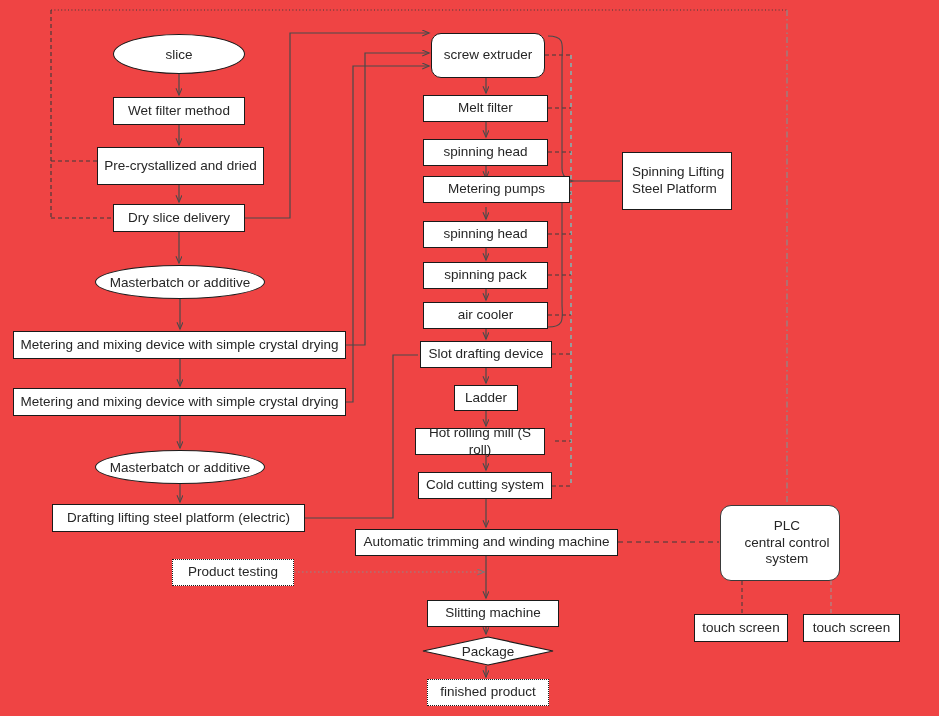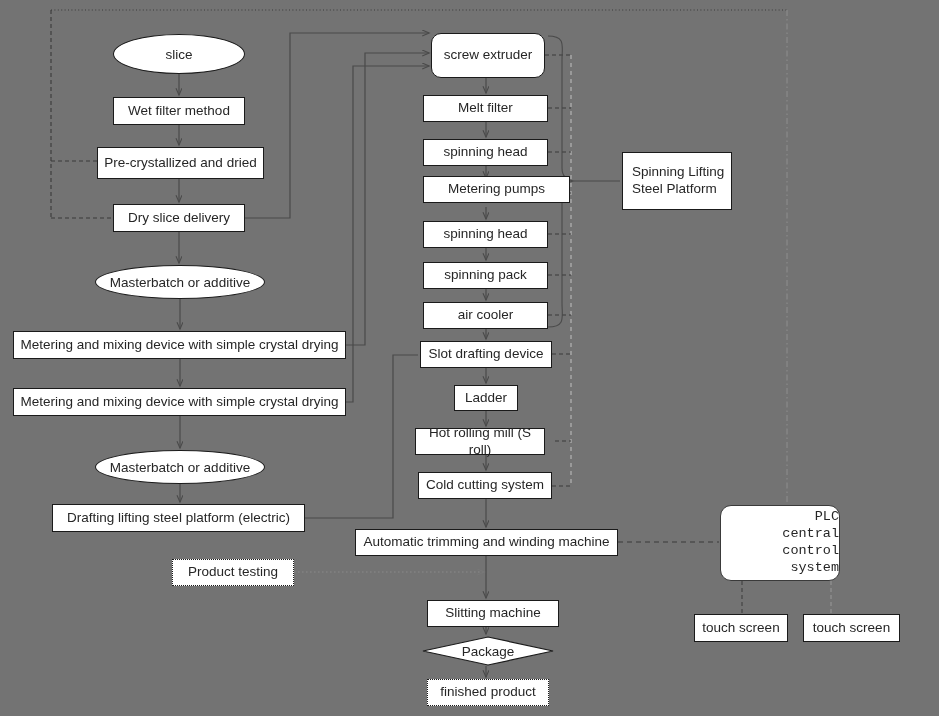--- a/index.html
+++ b/index.html
@@ -1,25 +1,25 @@
 <!DOCTYPE html>
 <html><head>
 <meta charset="utf-8">
 <style>
   html,body{margin:0;padding:0;background:#ffffff;}
   body{font-family:"Liberation Sans","DejaVu Sans",sans-serif;}
-  #stage{position:relative;width:939px;height:716px;overflow:hidden;background:#737373;}
+  #stage{position:relative;width:939px;height:716px;overflow:hidden;background:#ef4444;}
   #edges{position:absolute;left:0;top:0;width:939px;height:716px;}
   .node{position:absolute;box-sizing:border-box;display:flex;align-items:center;
         justify-content:center;text-align:center;color:#262626;font-size:13.5px;
         line-height:1.25;background:#fff;}
   .rect{border:1px solid #1a1a1a;}
   .rect-dotted{border:1px dotted #1a1a1a;}
   .rounded{border:1px solid #3a3a3a;border-radius:11px;justify-content:flex-start;
-           text-align:right;padding-left:14px;font-family:Liberation Mono, monospace;}
+           text-align:center;padding-left:14px;}
   .node span{display:block;width:100%;}
   .ell{position:absolute;box-sizing:border-box;display:flex;align-items:center;
        justify-content:center;text-align:center;color:#262626;font-size:13.5px;
        border:1.4px solid #1a1a1a;border-radius:50%;background:#fff;}
   .lbl-left{text-align:left;}
 </style>
 </head>
 <body>
 
 <div id="stage">
@@ -104,21 +104,21 @@
   </svg>
 
   <div class="ell" style="left:113px;top:34px;width:132px;height:40px;">
     <span>slice</span>
   </div>
 
   <div class="node rect" style="left:113px;top:97px;width:132px;height:28px;">
     <span>Wet filter method</span>
   </div>
 
-  <div class="node rect" style="left:97px;top:147px;width:167px;height:32px;">
+  <div class="node rect" style="left:97px;top:147px;width:167px;height:38px;">
     <span>Pre-crystallized and dried</span>
   </div>
 
   <div class="node rect" style="left:113px;top:204px;width:132px;height:28px;">
     <span>Dry slice delivery</span>
   </div>
 
   <div class="ell" style="left:95px;top:265px;width:170px;height:34px;">
     <span>Masterbatch or additive</span>
   </div>

